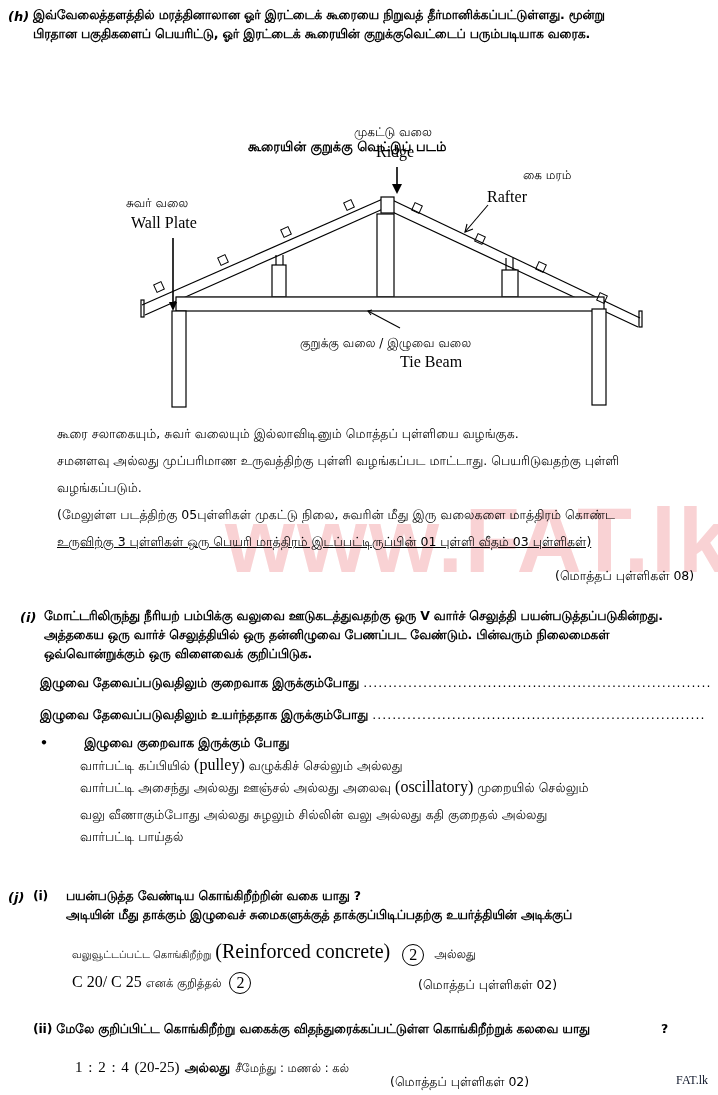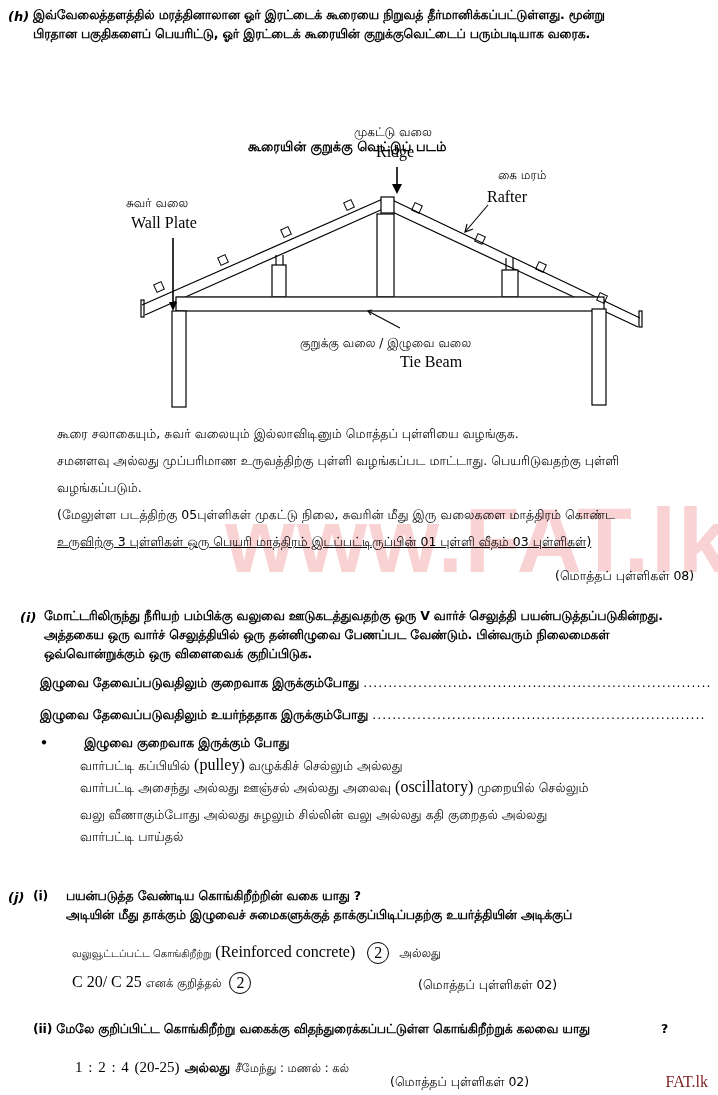--- a/index.html
+++ b/index.html
@@ -26,21 +26,21 @@
       z-index: 0; white-space: nowrap;
     }
     .over { position: absolute; z-index: 1; }
     .circled {
       display: inline-block; width: 20px; height: 20px; border: 1px solid #000;
       border-radius: 50%; text-align: center; line-height: 20px;
       font-family: "Liberation Serif", serif; font-size: 16px; vertical-align: middle;
     }
     .footer-brand {
       position: absolute; right: 10px; top: 1073px;
-      font-family: "Liberation Serif", serif; font-size: 16px; color: #7f1d1d;
+      font-family: "Liberation Serif", serif; font-size: 12px; color: #0f172a;
     }
     svg line, svg rect, svg polygon { shape-rendering: geometricPrecision; }
   </style>
 </head>
 <body>
 
 <div class="watermark">www.FAT.lk</div>
 
 <div class="over" style="left:8px; top:6px;">
   <span class="q-label" style="position:static;">(h)</span>
@@ -104,21 +104,21 @@
     <line x1="488" y1="205" x2="465" y2="232" stroke-width="1.1"></line>
     <polyline points="467,224 465,232 473,229" fill="none" stroke-width="1.1"></polyline>
 
     <line x1="400" y1="328" x2="368" y2="311" stroke-width="1.1"></line>
     <polyline points="372,310 368,311 371,315" fill="none" stroke-width="1.1"></polyline>
   </g>
 </svg>
 
 <div class="over diagram-label-ta" style="left:354px; top:125px;">முகட்டு வலை</div>
 <div class="over diagram-label-en" style="left:376px; top:143px;">Ridge</div>
-<div class="over diagram-label-ta" style="left:498px; top:168px;">கை மரம்</div>
+<div class="over diagram-label-ta" style="left:523px; top:168px;">கை மரம்</div>
 <div class="over diagram-label-en" style="left:487px; top:188px;">Rafter</div>
 <div class="over diagram-label-ta" style="left:126px; top:196px;">சுவர் வலை</div>
 <div class="over diagram-label-en" style="left:131px; top:214px;">Wall Plate</div>
 <div class="over diagram-label-ta" style="left:300px; top:336px;">குறுக்கு வலை / இழுவை வலை</div>
 <div class="over diagram-label-en" style="left:400px; top:353px;">Tie Beam</div>
 
 <div class="over body-text" style="left:57px; top:425px; width:660px;">
   <div style="height:27px;">கூரை சலாகையும், சுவர் வலையும் இல்லாவிடினும் மொத்தப் புள்ளியை வழங்குக.</div>
   <div style="height:27px;">சமனளவு அல்லது முப்பரிமாண உருவத்திற்கு புள்ளி வழங்கப்பட மாட்டாது. பெயரிடுவதற்கு புள்ளி</div>
   <div style="height:27px;">வழங்கப்படும்.</div>
@@ -165,21 +165,21 @@
   <span class="q-label" style="position:static;">(j)</span>
 </div>
 <div class="over q-head" style="left:33px; top:886px;">(i)</div>
 <div class="over q-head" style="left:66px; top:886px; width:650px;">
   <div>பயன்படுத்த வேண்டிய கொங்கிறீற்றின் வகை யாது ?</div>
   <div>அடியின் மீது தாக்கும் இழுவைச் சுமைகளுக்குத் தாக்குப்பிடிப்பதற்கு உயர்த்தியின் அடிக்குப்</div>
 </div>
 
 <div class="over body-text" style="left:72px; top:942px; white-space:nowrap;">
   <span style="font-size:10px;">வலுவூட்டப்பட்ட கொங்கிறீற்று</span>
-  <span class="serif-en" style="font-size:16px;">(Reinforced concrete)</span>
+  <span class="serif-en" style="font-size:20px;">(Reinforced concrete)</span>
   <span class="circled" style="margin-left:8px;">2</span>
   <span style="font-size:11.5px; margin-left:6px;">அல்லது</span>
 </div>
 <div class="over body-text" style="left:72px; top:972px; white-space:nowrap;">
   <span class="serif-en" style="font-size:16px;">C 20/ C 25</span>
   <span style="font-size:11.5px;">எனக் குறித்தல்</span>
   <span class="circled" style="margin-left:4px;">2</span>
 </div>
 <div class="over marks" style="left:418px; top:977px;">(மொத்தப் புள்ளிகள் 02)</div>
 

